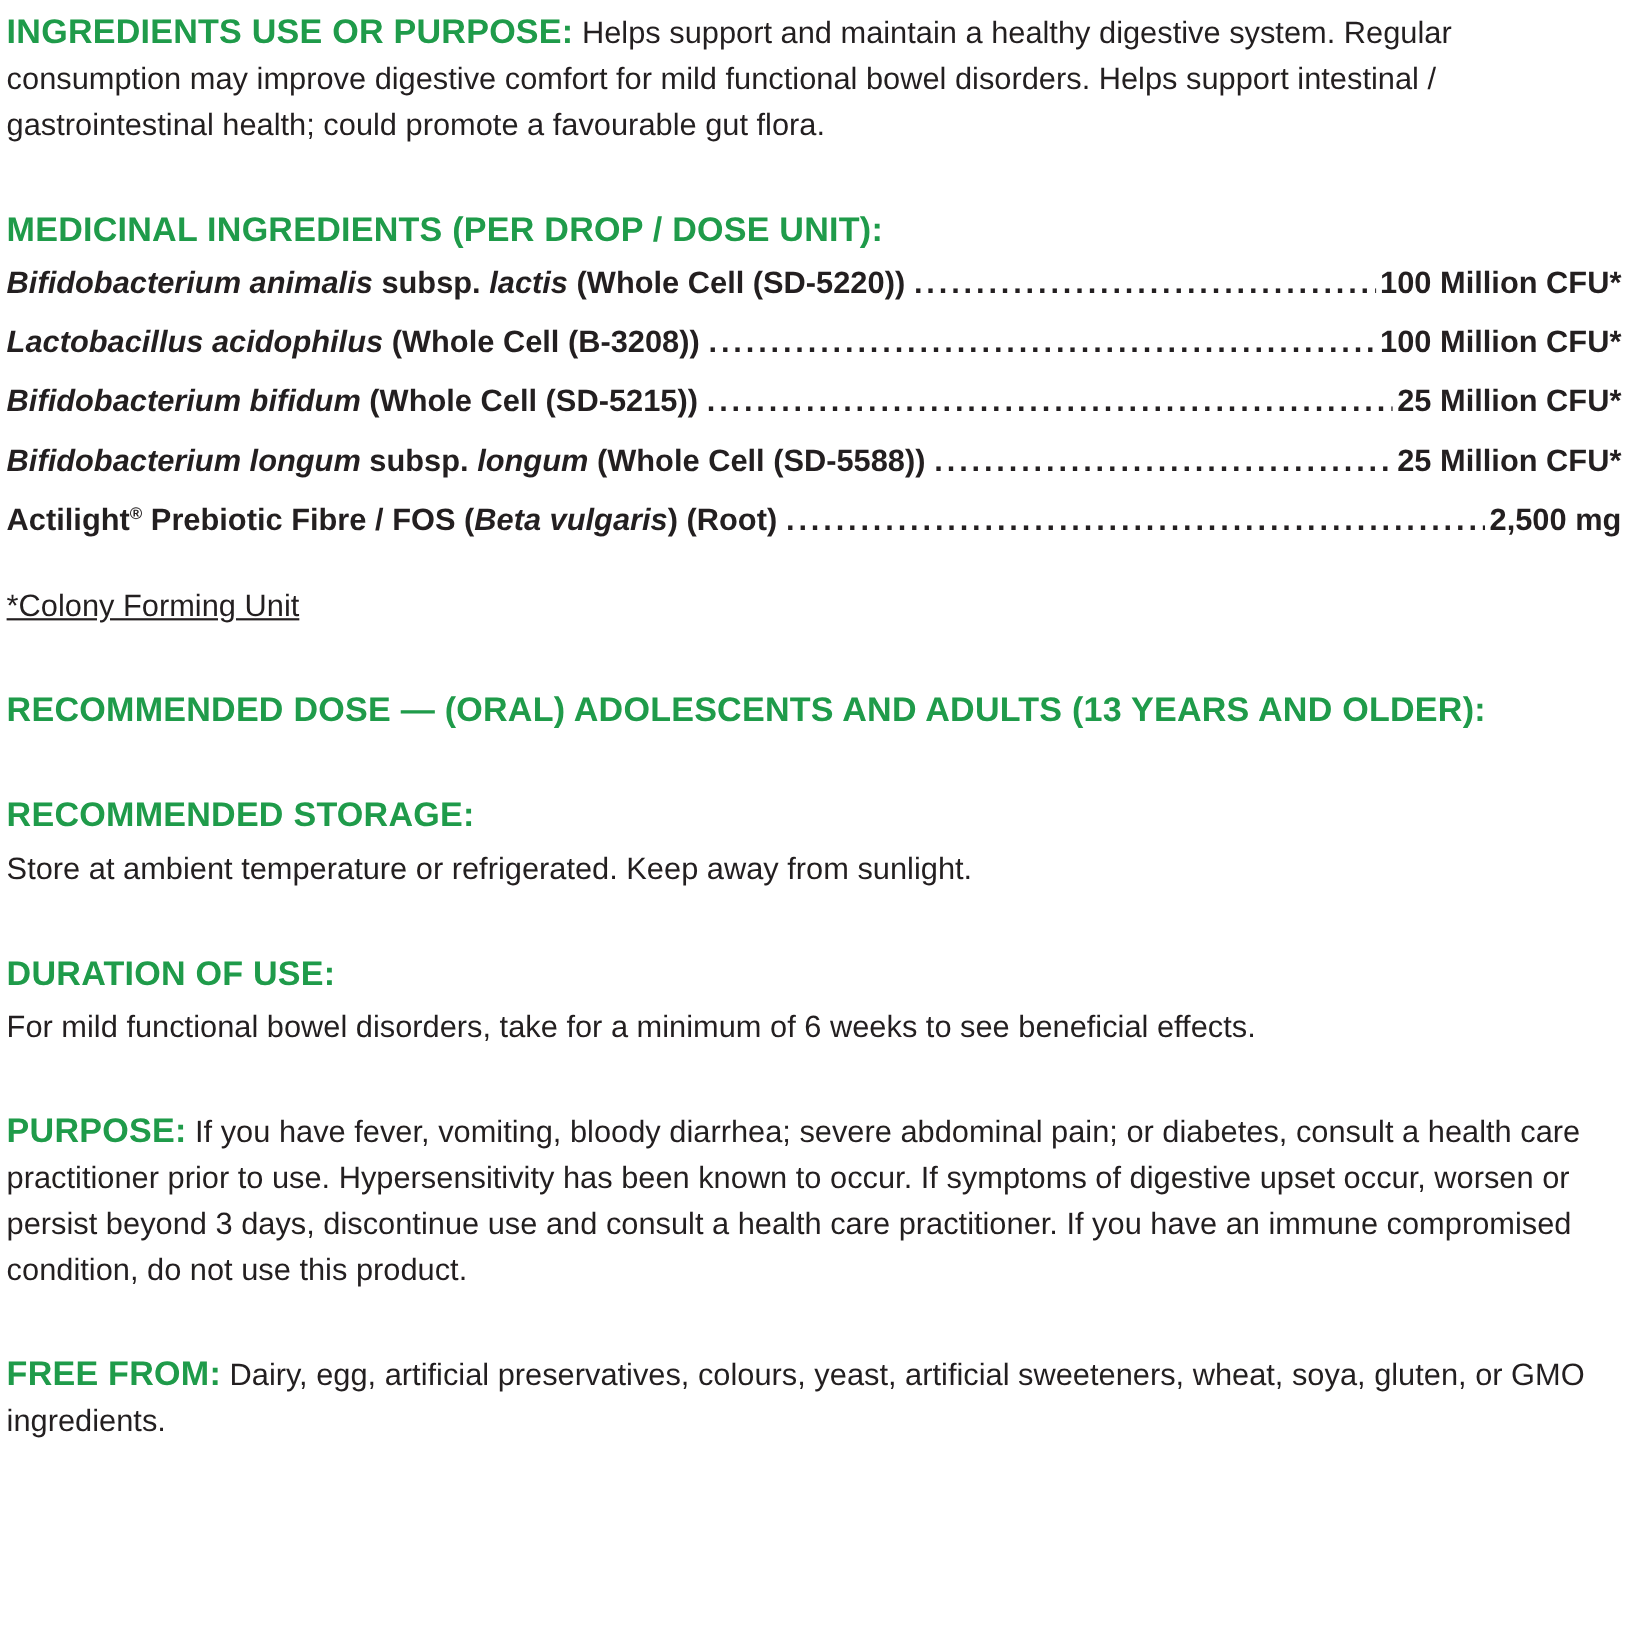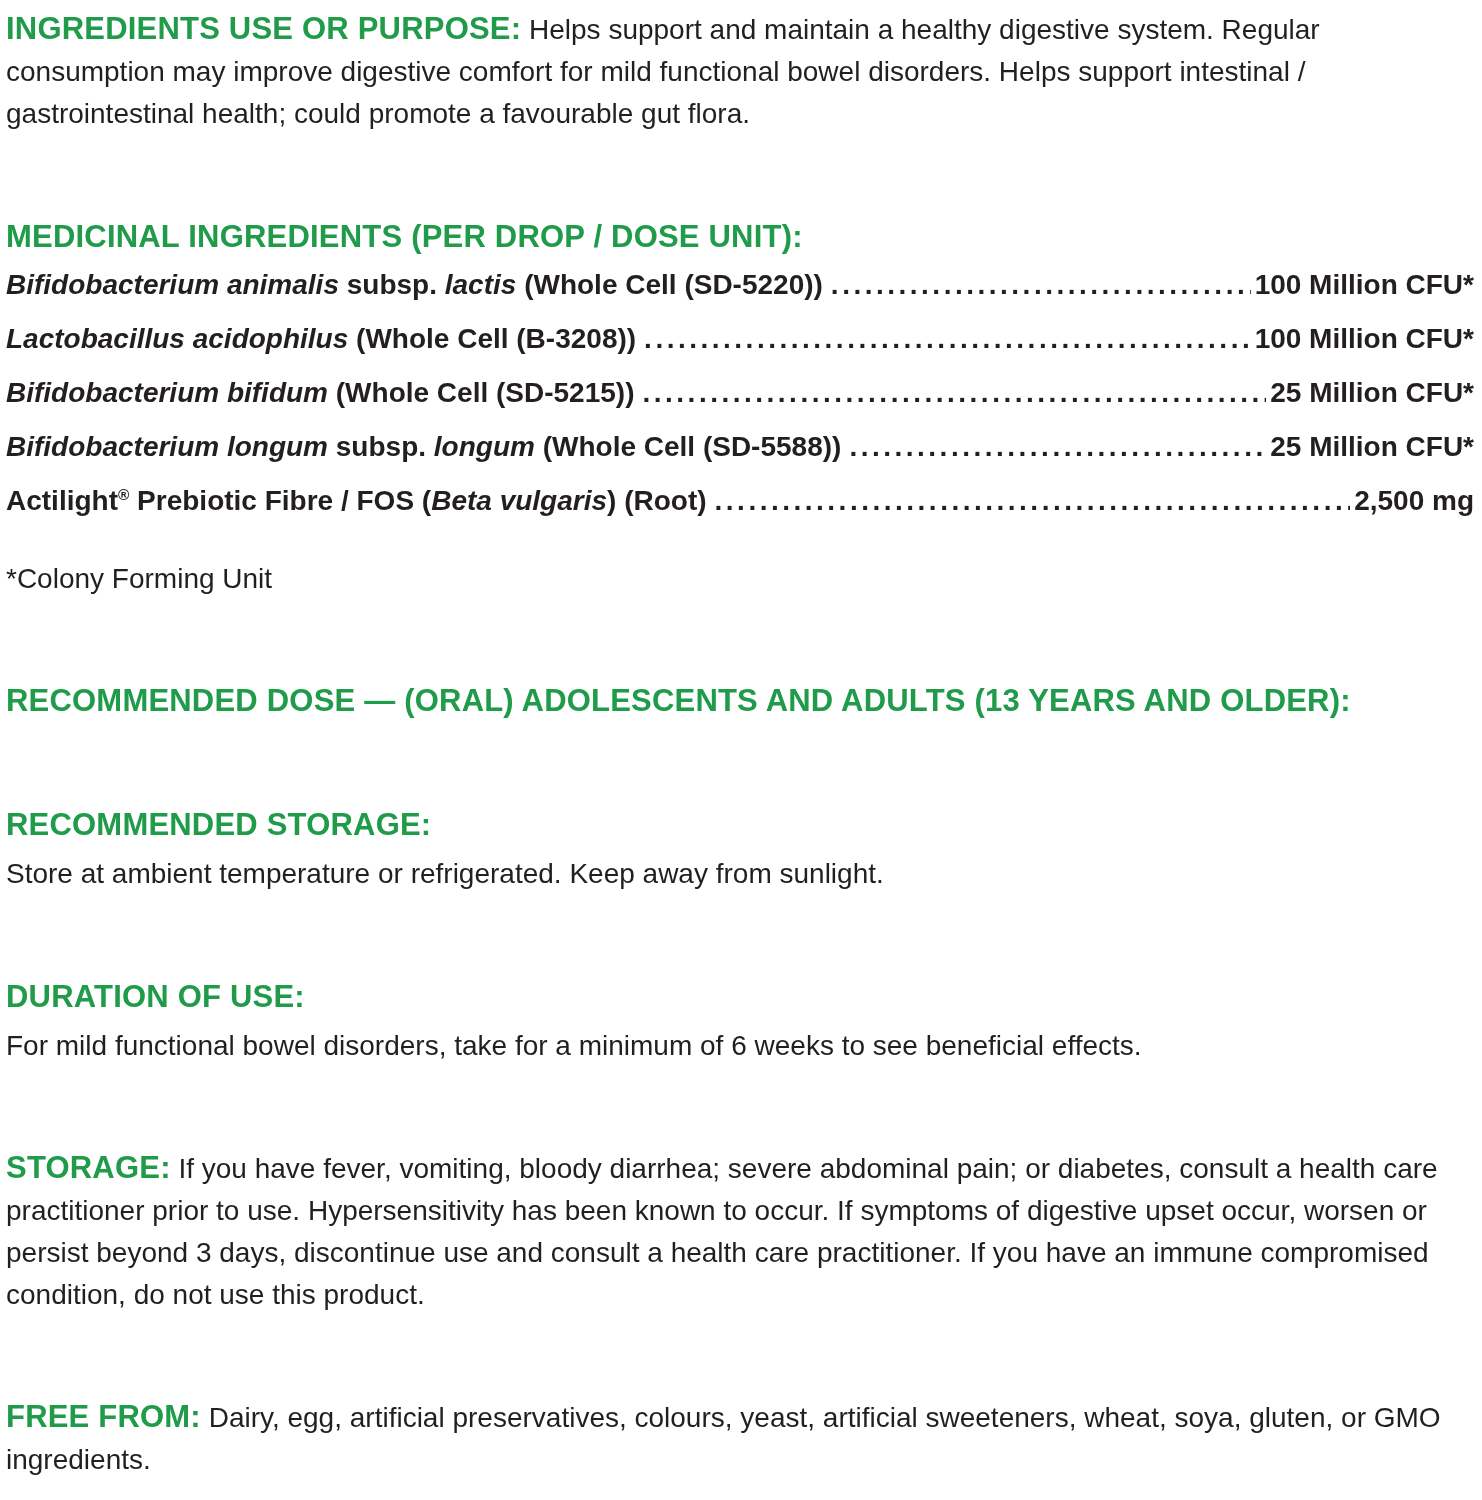--- a/index.html
+++ b/index.html
@@ -35,21 +35,21 @@
   }
   .inline-heading {
     font-size: 31px;
   }
   .para {
     font-size: 28px;
     line-height: 42px;
     margin: 0;
   }
   .section {
-    margin-top: 80px;
+    margin-top: 52px;
   }
   .first-section {
     margin-top: 0;
   }
   
   .ing-row {
     display: flex;
     align-items: baseline;
     font-size: 28px;
     line-height: 40px;
@@ -65,20 +65,21 @@
     white-space: nowrap;
     letter-spacing: 3.5px;
     margin: 0 4px 0 8px;
     color: var(--ink);
   }
   .ing-value { white-space: nowrap; }
   .footnote {
     font-size: 28px;
     line-height: 40px;
     margin: 38px 0 0 0;
+    text-decoration: underline;
   }
 </style>
 </head>
 <body>
 
 <div class="label">
 
   <p class="para section first-section">
     <span class="heading inline-heading">INGREDIENTS USE OR PURPOSE:</span>
     <span>Helps support and maintain a healthy digestive system. Regular consumption may improve digestive comfort for mild functional bowel disorders. Helps support intestinal / gastrointestinal health; could promote a favourable gut flora.</span>
@@ -125,21 +126,21 @@
     <h2 class="heading block-heading">RECOMMENDED STORAGE:</h2>
     <p class="para">Store at ambient temperature or refrigerated. Keep away from sunlight.</p>
   </div>
 
   <div class="section">
     <h2 class="heading block-heading">DURATION OF USE:</h2>
     <p class="para">For mild functional bowel disorders, take for a minimum of 6 weeks to see beneficial effects.</p>
   </div>
 
   <p class="para section">
-    <span class="heading inline-heading">STORAGE:</span>
+    <span class="heading inline-heading">PURPOSE:</span>
     <span>If you have fever, vomiting, bloody diarrhea; severe abdominal pain; or diabetes, consult a health care practitioner prior to use. Hypersensitivity has been known to occur. If symptoms of digestive upset occur, worsen or persist beyond 3 days, discontinue use and consult a health care practitioner. If you have an immune compromised condition, do not use this product.</span>
   </p>
 
   <p class="para section">
     <span class="heading inline-heading">FREE FROM:</span>
     <span>Dairy, egg, artificial preservatives, colours, yeast, artificial sweeteners, wheat, soya, gluten, or GMO ingredients.</span>
   </p>
 
 </div>
 

